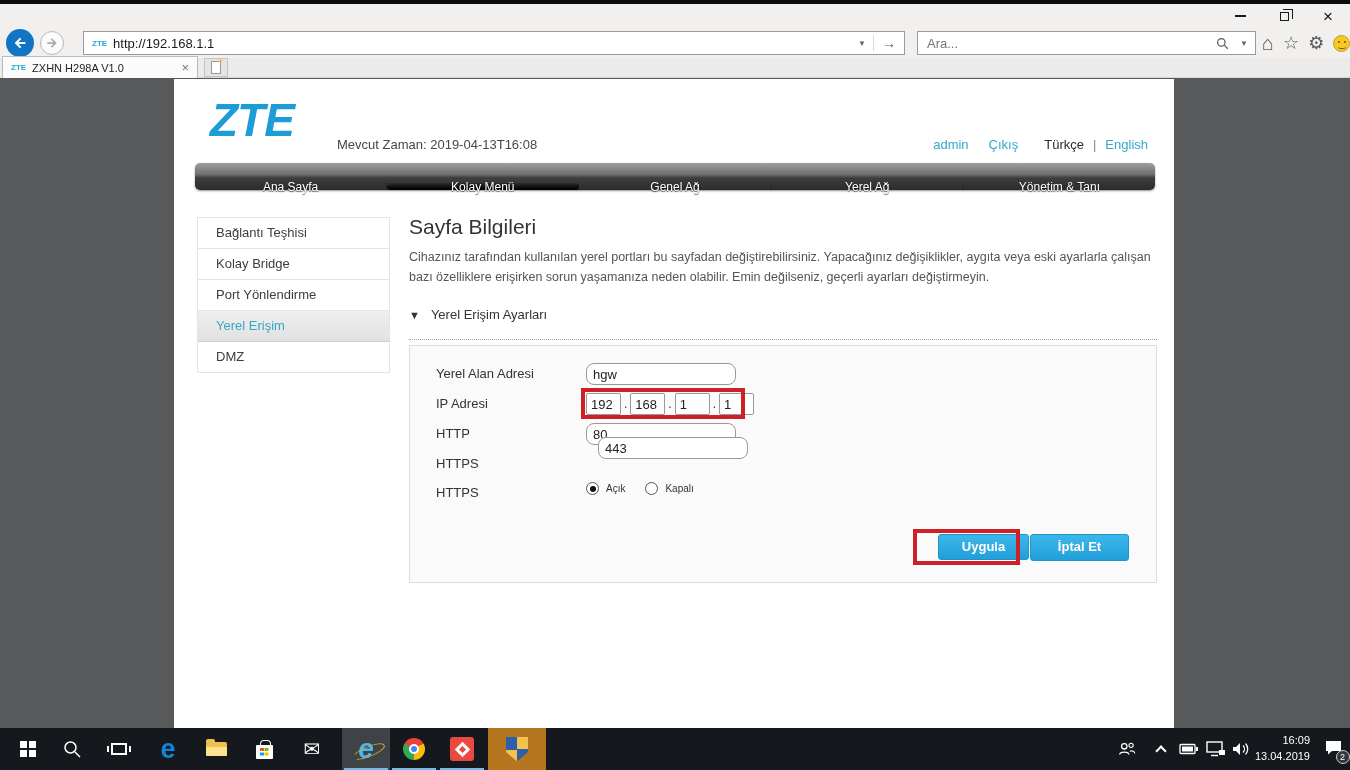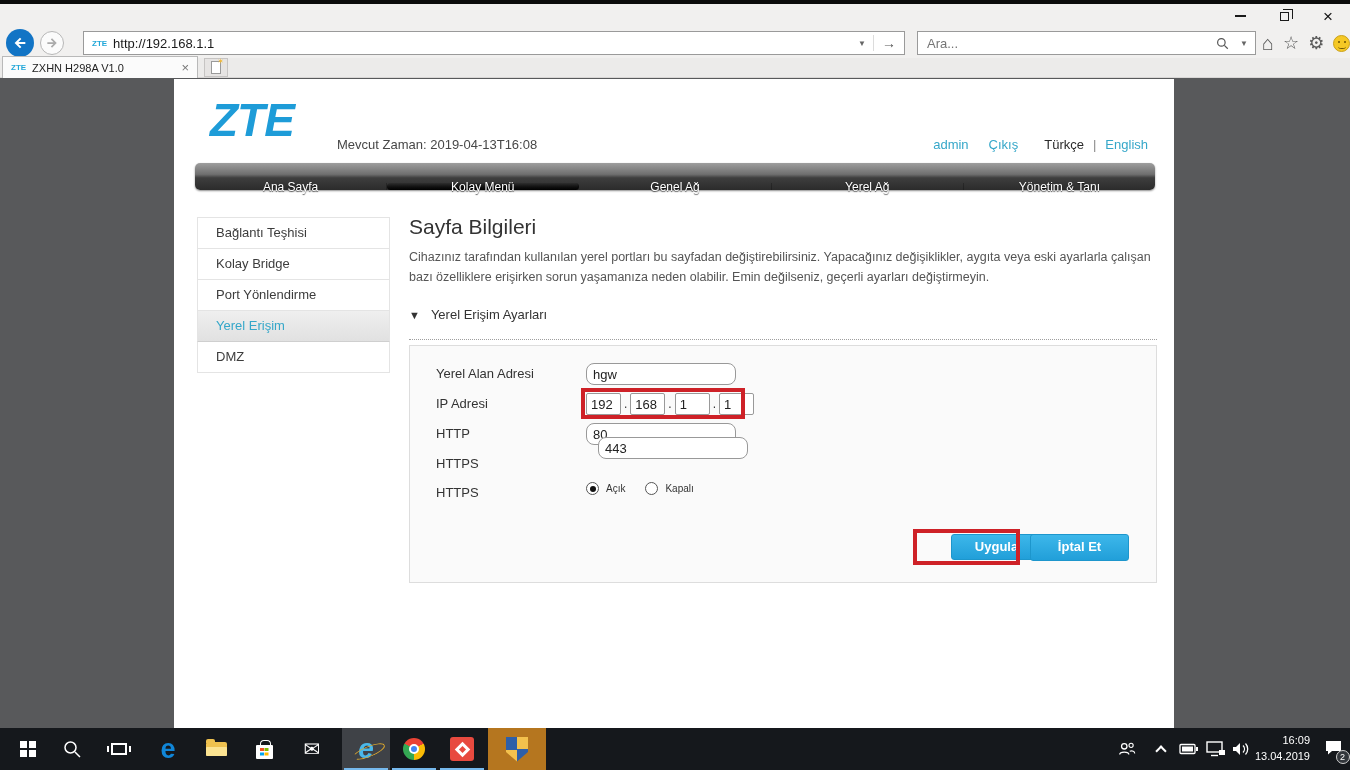--- a/index.html
+++ b/index.html
@@ -76,21 +76,21 @@
   .ip-group { position:absolute; left:176px; top:47px; display:flex; align-items:center; gap:3px; }
   .ip-octet { width:35px; height:22px; border:1px solid #999; border-radius:2px; background:#fff; font-size:13px; color:#222; padding:0 4px; font-family:"Liberation Sans",sans-serif; outline:none; }
   .ip-dot { font-size:12px; color:#333; }
   .icmp-row { position:absolute; left:176px; top:136px; display:flex; align-items:center; }
   .radio { position:relative; width:13px; height:13px; border:1px solid #555; border-radius:50%; background:#fff; margin-right:7px; }
   .radio[data-checked="true"]::after { content:""; position:absolute; left:2.5px; top:2.5px; width:6px; height:6px; border-radius:50%; background:#111; }
   .radio-label { font-size:10px; color:#333; }
   .icmp-row .opt2 { margin-left:20px; }
 
   .btn { position:absolute; top:188px; height:26px; border:1px solid #1d96cc; border-radius:3px; background:linear-gradient(180deg,#3db7ea,#219fd9); color:#fff; font-size:13px; font-weight:bold; text-align:center; line-height:24px; }
-  .btn-apply { left:541px; width:91px; }
+  .btn-apply { left:528px; width:91px; }
   .btn-cancel { left:620px; width:99px; height:27px; }
 
   .ann { position:absolute; border:4px solid #ce2127; pointer-events:none; }
   .ann-ip { left:171px; top:42px; width:164px; height:31px; }
   .ann-apply { left:503px; top:183px; width:107px; height:36px; }
 
   
   .taskbar { position:absolute; left:0; top:728px; width:1350px; height:42px; background:#15181c; }
   .tb-item { position:absolute; top:0; height:42px; display:flex; align-items:center; justify-content:center; }
   .tb-block { width:48px; }

